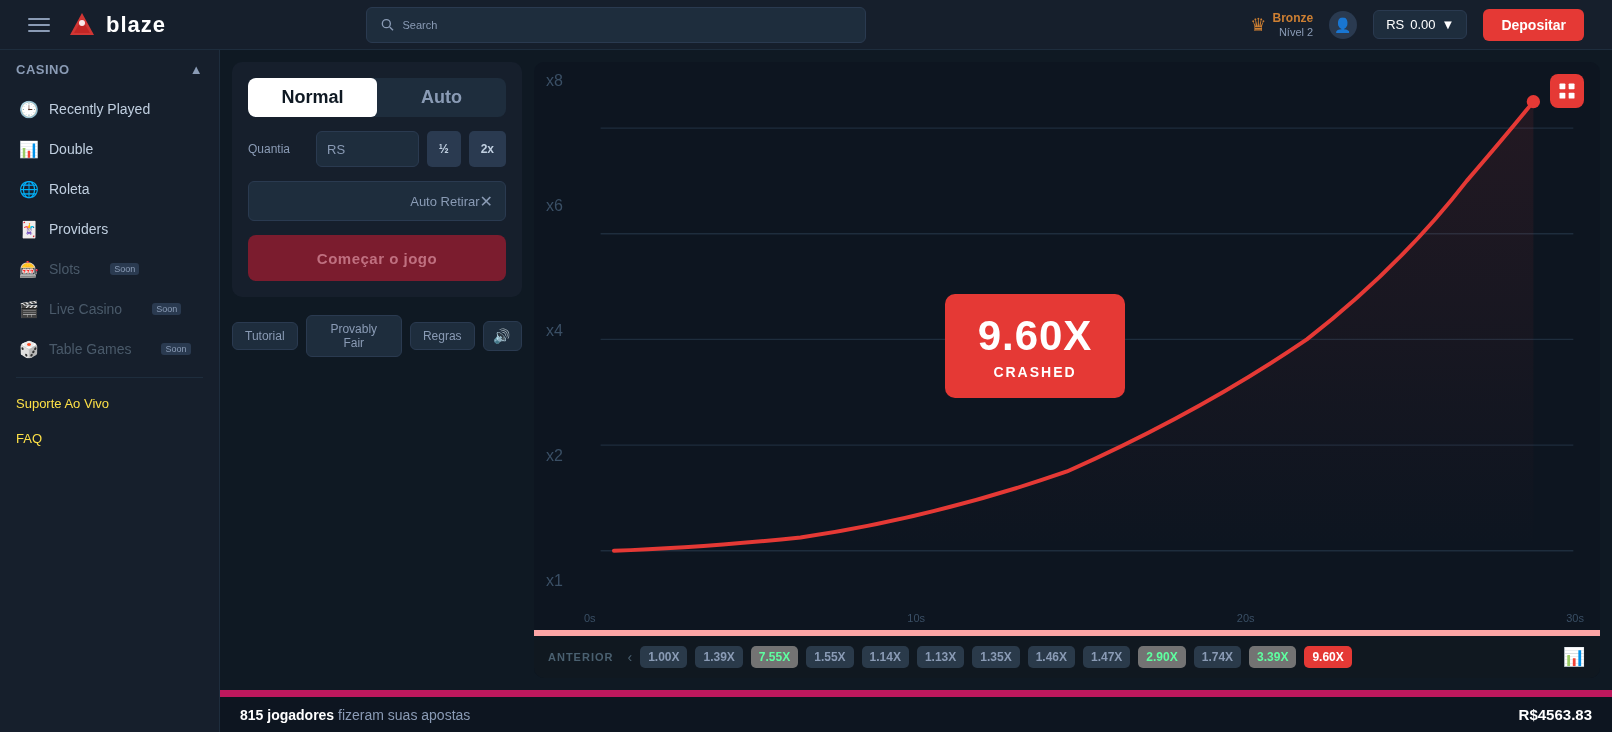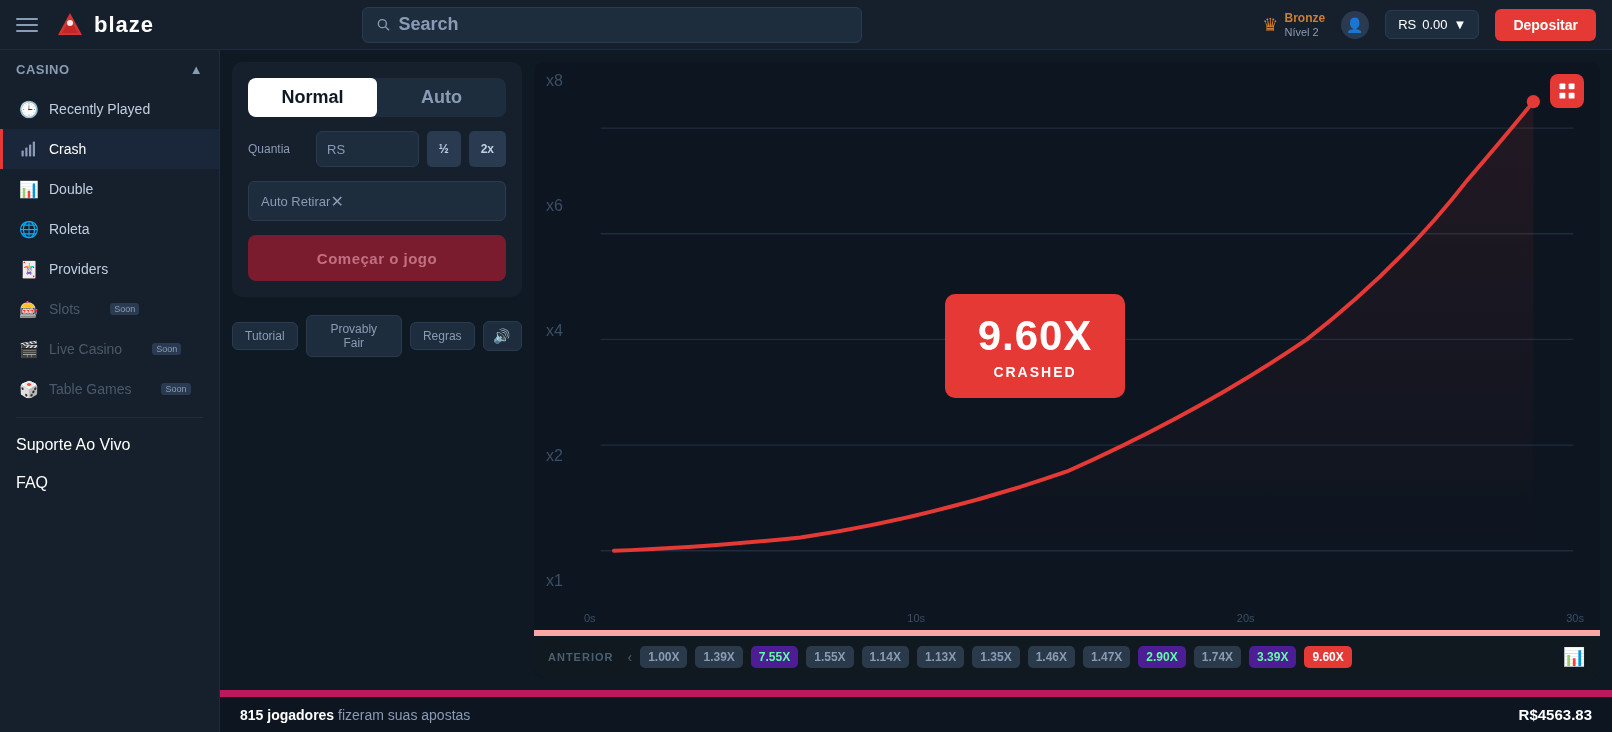--- a/index.html
+++ b/index.html
@@ -11,21 +11,21 @@
       min-height: 732px;
       overflow: hidden;
     }
 
     
     .header {
       height: 50px;
       background: #161f2c;
       display: flex;
       align-items: center;
-      padding: 0 16px;
+      padding: 0 28px;
       gap: 16px;
       border-bottom: 1px solid #1e2d3d;
       position: relative;
       z-index: 10;
     }
     .hamburger-icon {
       cursor: pointer;
       display: flex;
       flex-direction: column;
       gap: 4px;
@@ -63,35 +63,34 @@
       padding: 0 14px;
       gap: 8px;
       height: 36px;
       border: 1px solid #2a3a50;
     }
     .search-bar input {
       background: transparent;
       border: none;
       outline: none;
       color: #fef9c3;
-      font-size: 18px;
+      font-size: 11px;
       width: 100%;
-      font-weight: bold;
     }
     .search-bar input::placeholder { color: #8a9bb5; }
     .header-right {
       display: flex;
       align-items: center;
       gap: 16px;
       margin-left: auto;
     }
     .level-badge {
       display: flex;
       flex-direction: column;
-      align-items: flex-start;
+      align-items: flex-end;
       gap: 1px;
     }
     .level-badge .bronze-label {
       font-size: 12px;
       color: #cd7f32;
       font-weight: 700;
     }
     .level-badge .nivel {
       font-size: 11px;
       color: #8a9bb5;
@@ -184,22 +183,22 @@
       padding: 1px 4px;
       margin-left: 20px;
     }
     .sidebar-divider {
       height: 1px;
       background: #1e2d3d;
       margin: 8px 16px;
     }
     .sidebar-bottom-item {
       padding: 10px 16px;
-      font-size: 16px;
-      color: #ffffff;
+      font-size: 13px;
+      color: #fde047;
       cursor: pointer;
     }
 
     
     .content {
       flex: 1;
       background: #0f1923;
       overflow: hidden;
       display: flex;
       flex-direction: column;
@@ -289,21 +288,21 @@
       height: 36px;
     }
     .auto-retirar-row {
       display: flex;
       align-items: center;
       background: #1e2d3d;
       border-radius: 6px;
       padding: 0 12px;
       height: 40px;
       border: 1px solid #2a3a50;
-      justify-content: flex-start;
+      justify-content: flex-end;
     }
     .auto-retirar-label {
       font-size: 13px;
       color: #8a9bb5;
     }
     .close-x {
       color: #8a9bb5;
       cursor: pointer;
       font-size: 16px;
       background: none;
@@ -453,21 +452,21 @@
     }
     .mult-badge {
       border-radius: 5px;
       padding: 4px 8px;
       font-size: 12px;
       font-weight: 700;
       color: #fff;
       cursor: default;
     }
     .mult-badge.gray { background: #2a3a4a; color: #8a9bb5; }
-    .mult-badge.green { background: #4c1d95; color: #5effa0; }
+    .mult-badge.green { background: #737373; color: #5effa0; }
     .mult-badge.red-last { background: #e53935; color: #fff; }
     .chart-stats-icon {
       margin-left: auto;
       color: #8a9bb5;
       font-size: 18px;
       cursor: pointer;
     }
 
     
     .bottom-stats {
@@ -541,31 +540,20 @@
   <aside class="sidebar">
     <div class="sidebar-section-header">
       <span>Casino</span>
       <span style="cursor:pointer;">▲</span>
     </div>
 
     <div class="sidebar-item">
       <span class="item-icon">🕒</span>
       <span>Recently Played</span>
     </div>
-    <div class="sidebar-item active">
-      <span class="item-icon">
-        <svg width="18" height="18" viewBox="0 0 24 24" fill="none">
-          <rect x="2" y="14" width="3" height="8" fill="#8a9bb5" rx="1"></rect>
-          <rect x="7" y="10" width="3" height="12" fill="#8a9bb5" rx="1"></rect>
-          <rect x="12" y="6" width="3" height="16" fill="#8a9bb5" rx="1"></rect>
-          <rect x="17" y="2" width="3" height="20" fill="#8a9bb5" rx="1"></rect>
-        </svg>
-      </span>
-      <span>Crash</span>
-    </div>
     <div class="sidebar-item">
       <span class="item-icon">📊</span>
       <span>Double</span>
     </div>
     <div class="sidebar-item">
       <span class="item-icon">🌐</span>
       <span>Roleta</span>
     </div>
     <div class="sidebar-item">
       <span class="item-icon">🃏</span>

